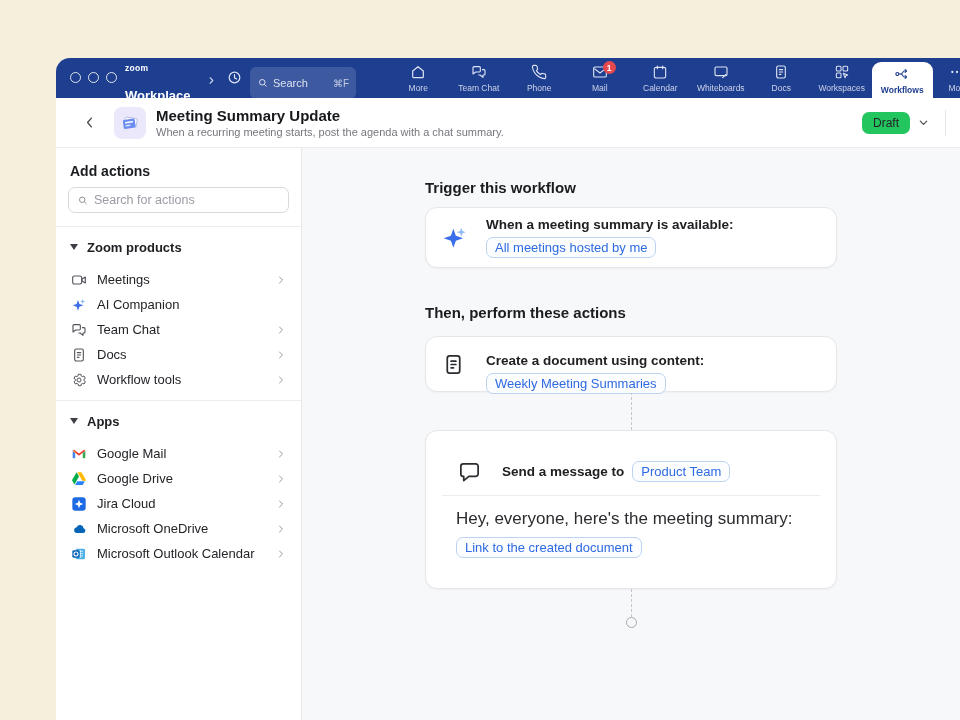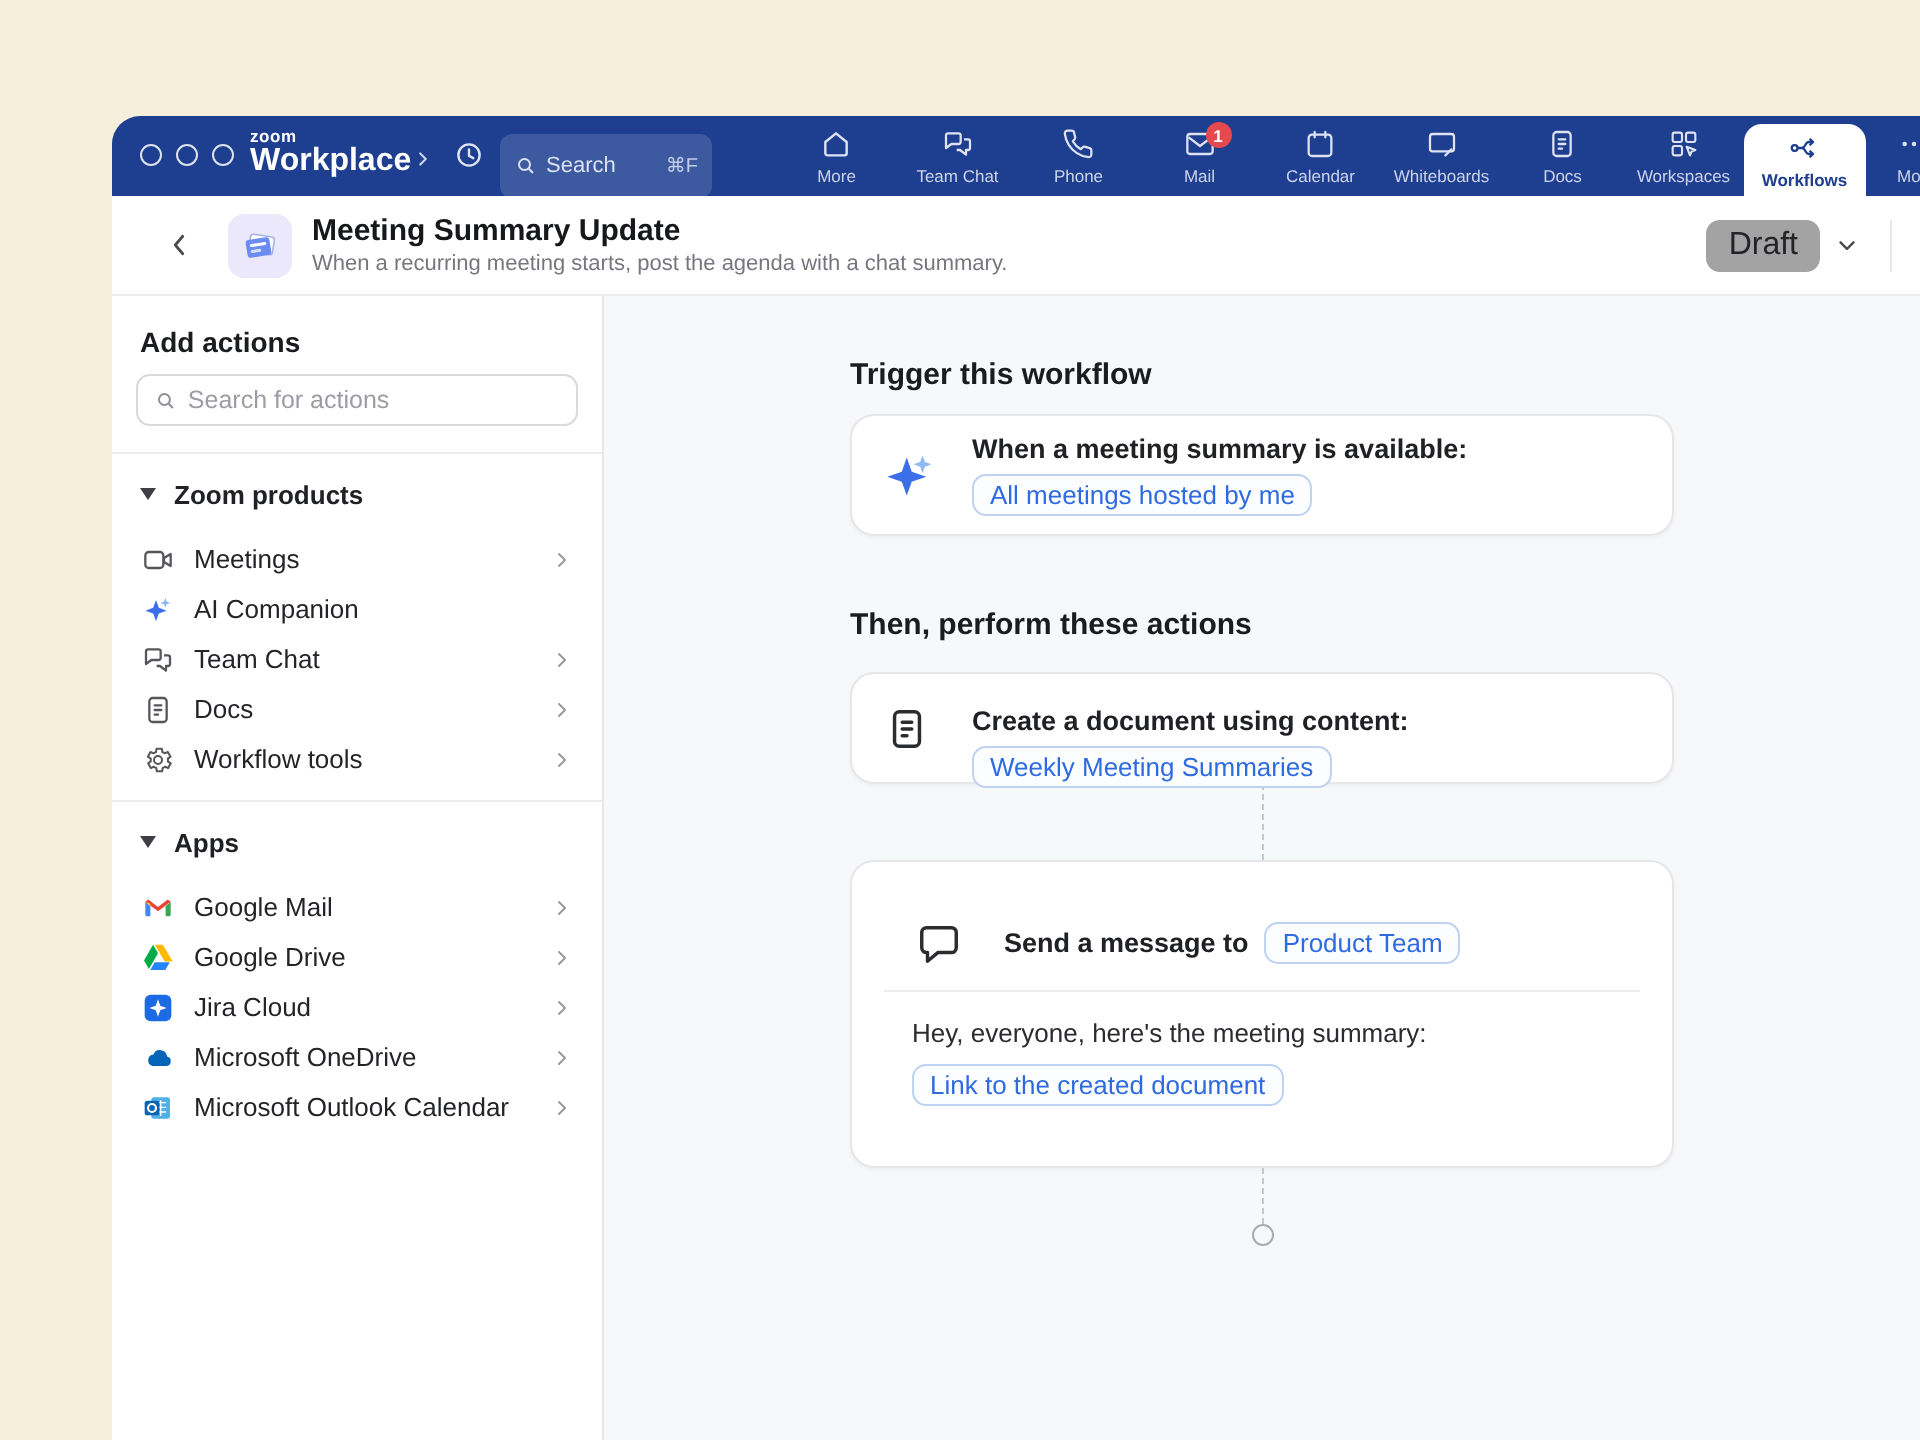--- a/index.html
+++ b/index.html
@@ -16,21 +16,21 @@
     border-radius: 14px 0 0 0;
     overflow: hidden;
     background: #fff;
   }
   
   .navbar { position: relative; height: 40px; background: #1e3e90; }
   .lights { position: absolute; left: 14px; top: 14px; display: flex; gap: 7px; }
   .light { width: 11px; height: 11px; border: 1.2px solid rgba(255,255,255,.85); border-radius: 50%; }
   .logo { position: absolute; left: 69px; top: 6px; color: #fff; line-height: 1; cursor: default; }
   .logo-top { font-size: 8.5px; font-weight: 600; letter-spacing: .3px; }
-  .logo-bottom { font-size: 16px; font-weight: 700; margin-top: 0; }
+  .logo-bottom { font-size: 13px; font-weight: 700; margin-top: 16px; }
   .nav-sep { position: absolute; left: 150px; top: 14px; color: #c9d2ec; }
   .history { position: absolute; left: 170px; top: 11px; color: #dfe5f5; }
   .search-box {
     position: absolute; left: 194px; top: 9px; width: 106px; height: 32px;
     background: rgba(255,255,255,.14); border-radius: 6px;
     display: flex; align-items: center; padding: 0 7px; color: #dce2f2; cursor: text;
   }
   .search-text { font-size: 11px; margin-left: 4px; flex: 1; }
   .search-kbd { font-size: 10px; color: #c3cce6; }
   .nav-items { position: absolute; left: 332px; top: 0; height: 40px; display: flex; }
@@ -60,22 +60,22 @@
   .back { margin-left: 26px; color: #4a4b50; cursor: pointer; display: flex; }
   .wf-thumb {
     margin-left: 17px; width: 32px; height: 32px; border-radius: 8px;
     background: #eae8fa; display: flex; align-items: center; justify-content: center;
   }
   .title-block { margin-left: 10px; }
   .title { font-size: 15px; font-weight: 700; color: #17181b; }
   .subtitle { font-size: 11px; color: #76777e; margin-top: 2px; }
   .header-right { position: absolute; right: 30px; display: flex; align-items: center; height: 100%; }
   .draft-pill {
-    background: #a3a3a3; border-radius: 7px; padding: 4px 11px;
-    font-size: 16px; color: #232428; cursor: pointer;
+    background: #22c55e; border-radius: 7px; padding: 4px 11px;
+    font-size: 12px; color: #232428; cursor: pointer;
   }
   .chev-down { margin-left: 7px; color: #4a4b50; display: flex; cursor: pointer; }
   .v-div { width: 1px; height: 26px; background: #e7e7ea; margin-left: 15px; }
   
   .app-body { display: flex; height: 610px; }
   .sidebar {
     width: 246px; background: #fff; border-right: 1px solid #e9e9eb;
     padding: 15px 12px 0; flex: 0 0 246px;
   }
   .sidebar-title { font-size: 14px; font-weight: 700; color: #1b1c1f; margin: 0 0 8px 2px; }
@@ -123,21 +123,21 @@
     cursor: pointer; white-space: nowrap;
   }
   .heading2 { margin-top: 0; margin-bottom: 14px; }
   .connector { width: 0; height: 38px; border-left: 1.6px dashed #c6c7cb; margin: 0 auto; }
   .connector.short { height: 28px; }
   .end-circle { width: 11px; height: 11px; border: 1.6px solid #aaabb0; border-radius: 50%; margin: 0 auto; }
   .card2 { padding: 16px; }
   .card2-top { height: 49px; display: flex; align-items: center; padding: 0 16px; border-bottom: 1px solid #ececee; }
   .card2-top .card-title { margin-right: 8px; }
   .card2-body { padding: 13px 14px 14px; }
-  .body-text { font-size: 13px; color: #2b2c30; margin-bottom: 8px; }
+  .body-text { font-size: 17px; color: #2b2c30; margin-bottom: 8px; }
 </style>
 </head>
 <body>
 
 <div class="window">
 
   <div class="navbar">
     <div class="lights">
       <span class="light"></span>
       <span class="light"></span>

